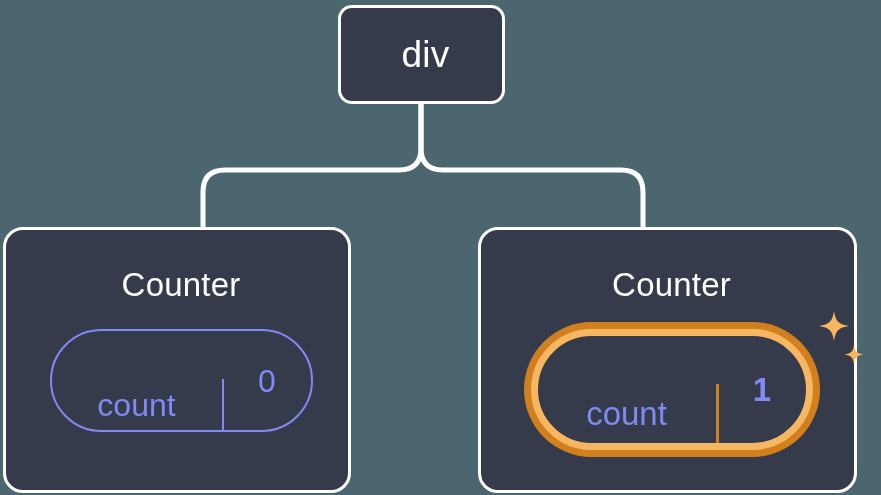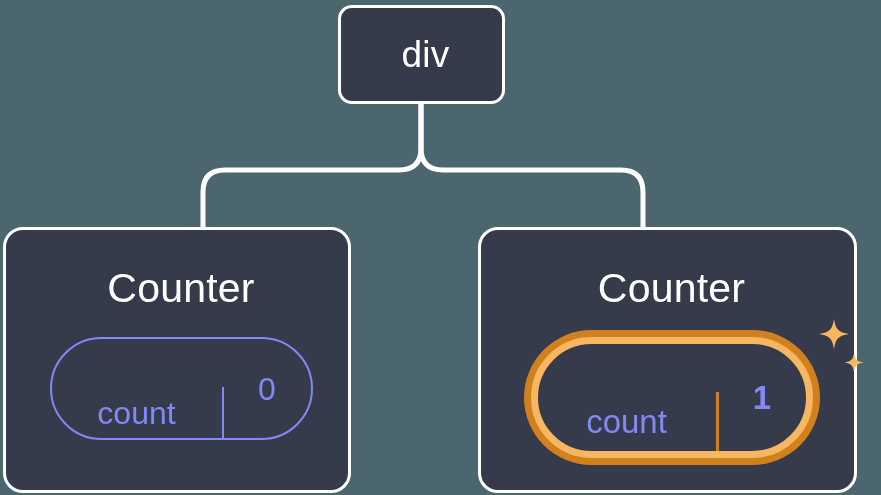--- a/index.html
+++ b/index.html
@@ -57,21 +57,21 @@
   .node.child.right { left: 478px; width: 379px; }
 
   .root-label {
     color: #ffffff;
     font-size: 37px;
     line-height: 1;
     letter-spacing: .2px;
   }
   .node-title {
     color: #ffffff;
-    font-size: 41px;
+    font-size: 33px;
     line-height: 1;
     letter-spacing: .2px;
   }
 
   
   .pill-wrap {
     position: relative;
     margin-top: 28px;
     display: flex;
     align-items: center;

